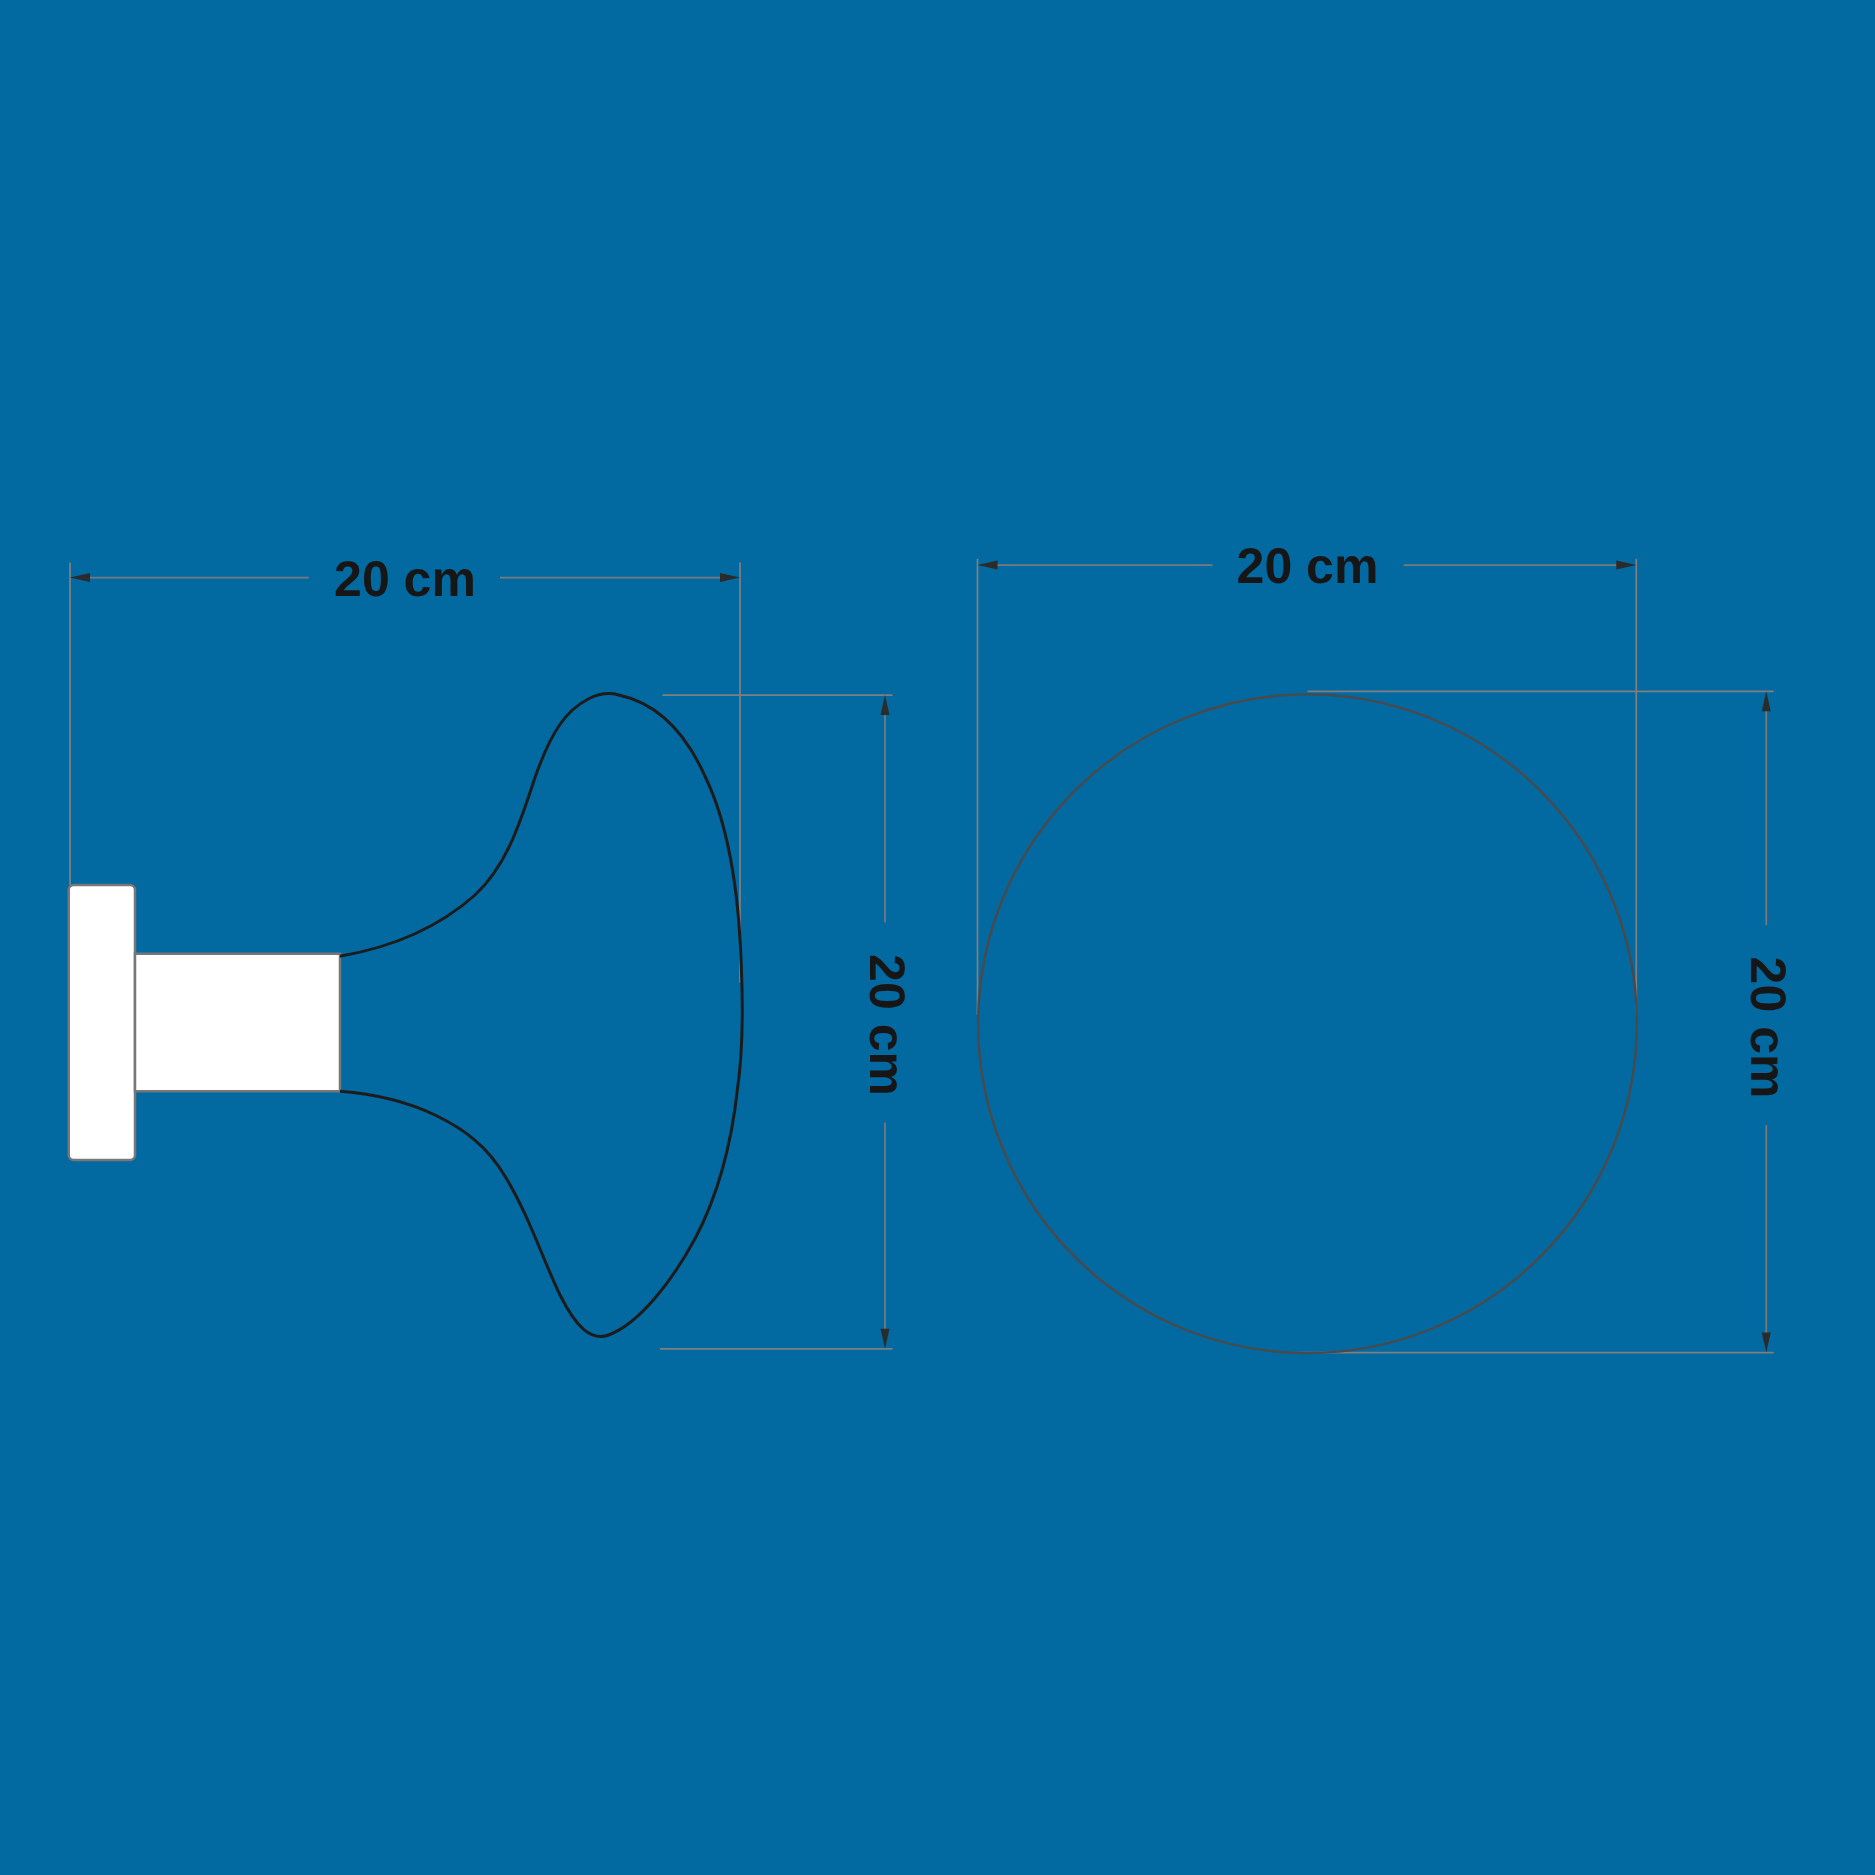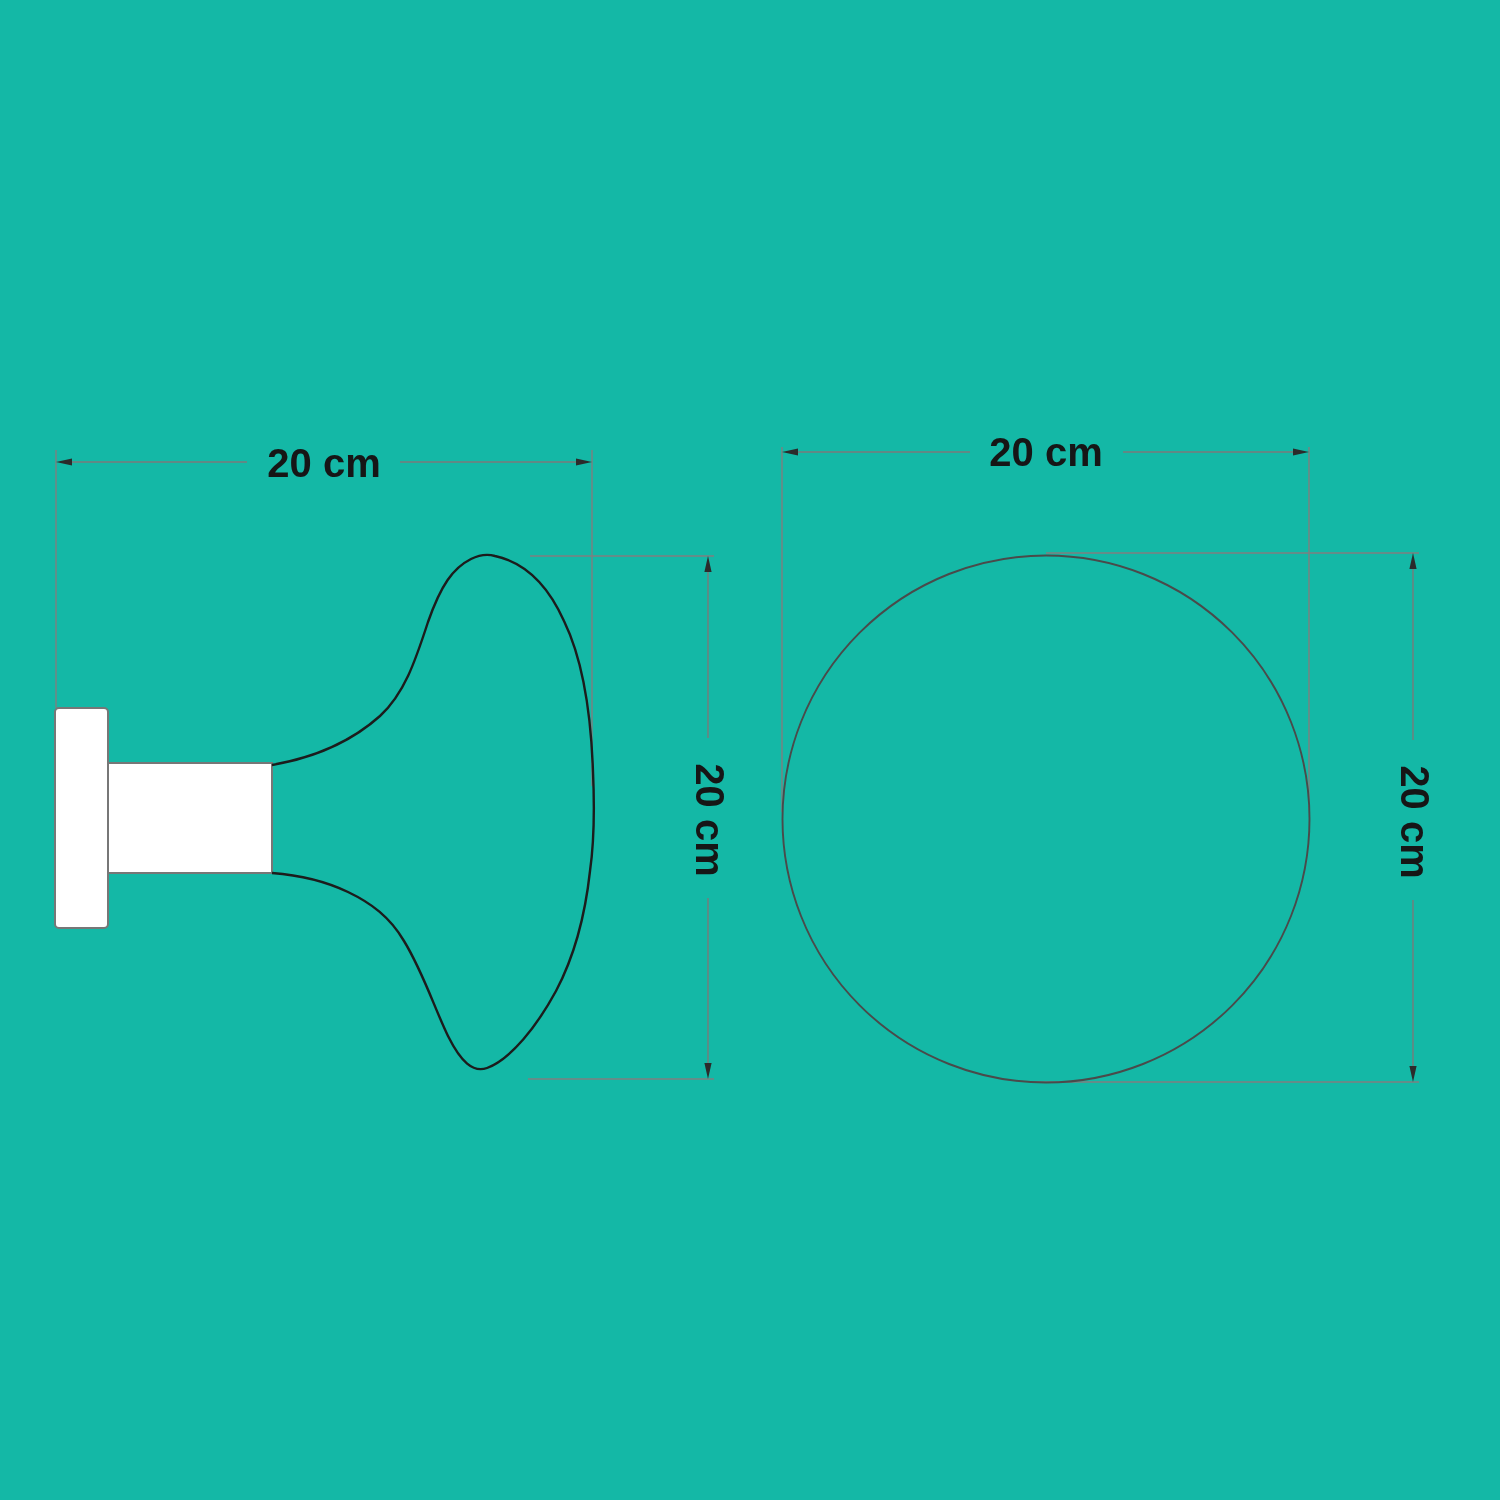--- a/index.html
+++ b/index.html
@@ -4,21 +4,21 @@
 <style>
   html, body {
     margin: 0;
     padding: 0;
     background: #ffffff;
   }
   #canvas {
     position: relative;
     width: 1500px;
     height: 1500px;
-    background: #14b8a6;
+    background: #0369a1;
     overflow: hidden;
   }
   svg {
     display: block;
     width: 1500px;
     height: 1500px;
   }
   .dim-line {
     stroke: #7a7a7a;
     stroke-width: 1.4;

